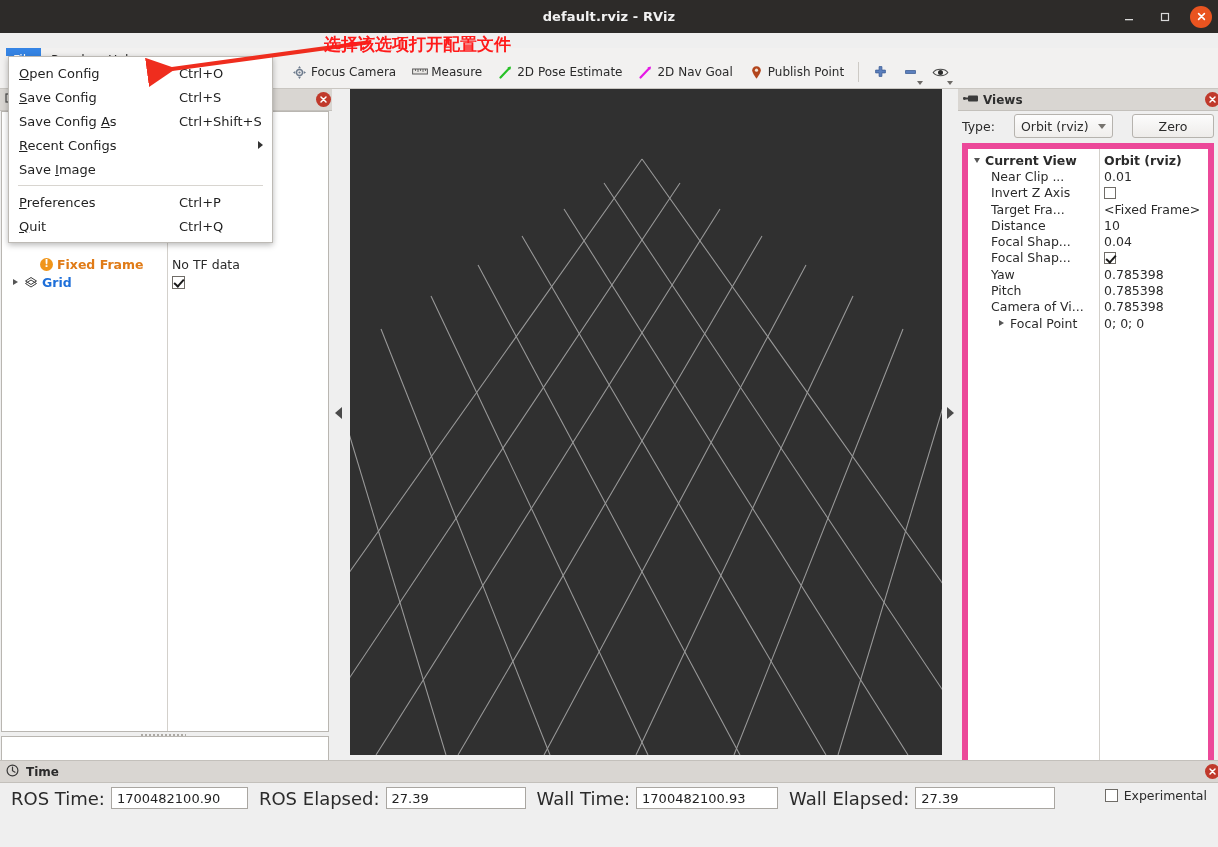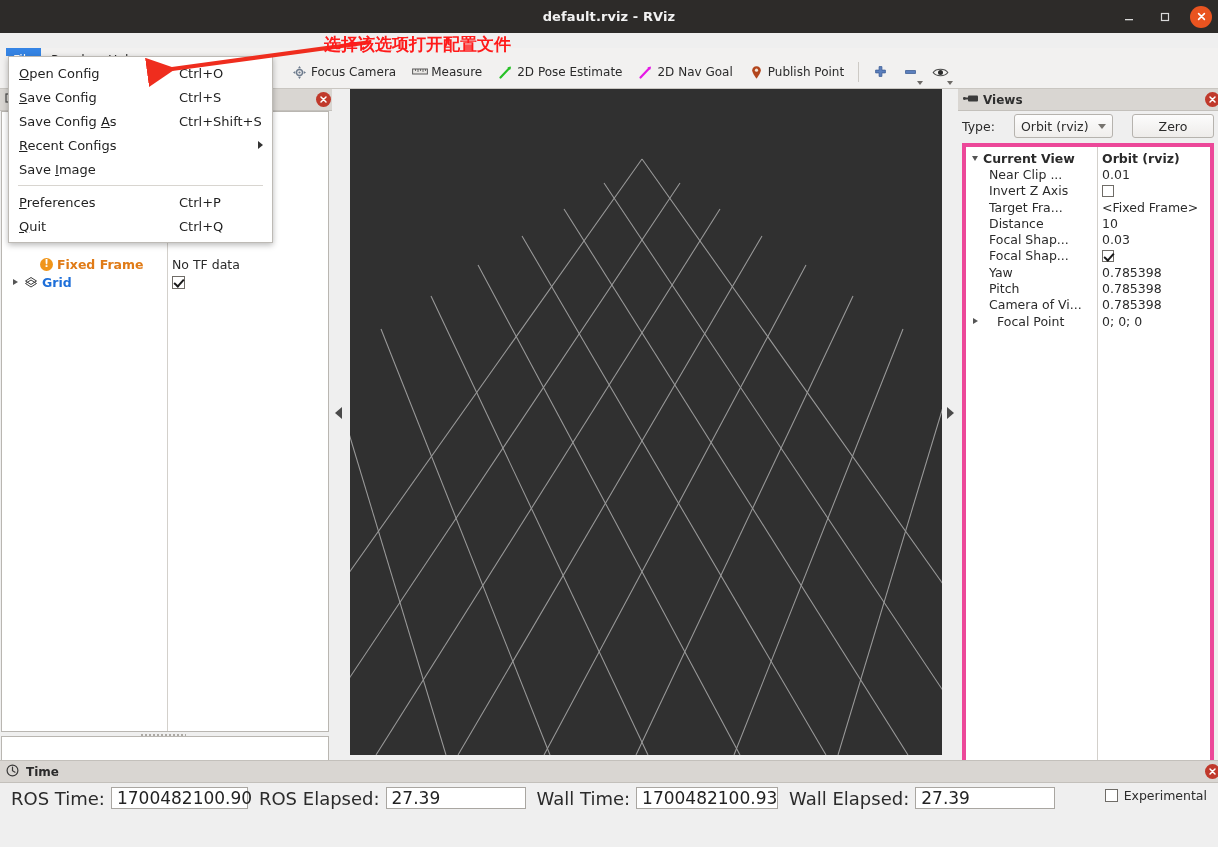--- a/index.html
+++ b/index.html
@@ -97,21 +97,21 @@
   .vrow-type{position:absolute;left:4px;top:25px;width:252px;height:24px;display:flex;align-items:center;gap:19px;}
   .vlabel{font-size:12.5px;color:#2b2b2b;}
   .combo{flex:1 1 auto;height:24px;border:1px solid #b6b3ae;border-radius:3px;
      background:linear-gradient(#fdfdfd,#f0eeec);display:flex;align-items:center;
      padding:0 6px;font-size:12.5px;position:relative;box-sizing:border-box;}
   .combo .cv{flex:1 1 auto;}
   .combo .carr{width:0;height:0;border-left:4px solid transparent;border-right:4px solid transparent;
      border-top:5px solid #77746f;}
   .zerobtn{width:82px;height:24px;}
   .vtree{position:absolute;left:4px;top:54px;width:252px;height:661px;background:#fff;
-     border:4px solid #ec4899;box-sizing:border-box;overflow:hidden;}
+     border:6px solid #ec4899;box-sizing:border-box;overflow:hidden;}
   .vcol-split{position:absolute;left:131px;top:0;width:1px;height:661px;background:#d3d0cb;}
   .vrow{position:absolute;left:0;width:252px;height:16.3px;font-size:12.5px;}
   .vrow .vl{position:absolute;left:0;width:131px;height:16.3px;display:flex;align-items:center;}
   .vrow .vv{position:absolute;left:136px;height:16.3px;display:flex;align-items:center;}
   .vrow .vv .chk{width:12px;height:12px;}
   .bold{font-weight:bold;}
   .exp-down{width:0;height:0;border-left:3.5px solid transparent;border-right:3.5px solid transparent;
      border-top:5px solid #555;}
   .views-btns{position:absolute;left:4px;top:724px;width:252px;height:25px;display:flex;gap:6px;}
   .views-btns .btn{flex:1 1 0;height:25px;}
@@ -119,21 +119,21 @@
   
   .timepanel{position:absolute;left:0;top:760px;width:1218px;height:87px;background:#efefef;}
   .time-head{position:absolute;left:0;top:0;width:1218px;height:21px;background:#d9d6d2;
      border-top:1px solid #c3c0bb;border-bottom:1px solid #c3c0bb;display:flex;align-items:center;
      padding-left:6px;gap:5px;}
   .time-head .ttxt{font-size:12px;font-weight:bold;}
   .time-close{position:absolute;right:4px;top:3px;width:15px;height:15px;border-radius:50%;
      background:#c0392b;display:flex;align-items:center;justify-content:center;}
   .time-row{position:absolute;left:0;top:25px;width:1218px;height:26px;display:flex;align-items:center;}
   .tfield-lbl{font-size:18px;margin-left:11px;margin-right:6px;white-space:nowrap;}
-  .tinput{height:22px;border:1px solid #a9a6a1;background:#fff;font-size:17px;
+  .tinput{height:22px;border:1px solid #a9a6a1;background:#fff;font-size:13px;
      display:flex;align-items:center;padding:0 5px;box-sizing:border-box;color:#232323;}
   #ti-rostime{width:137px;}
   #ti-roselap{width:140px;}
   #ti-walltime{width:142px;}
   #ti-wallelap{width:140px;}
   .exp-box{position:absolute;right:11px;top:28px;display:flex;align-items:center;gap:6px;font-size:12.5px;}
 
   
   .menu{position:absolute;left:8px;top:56px;width:263px;background:#ffffff;
      border:1px solid #bdbab5;box-shadow:0 2px 6px rgba(0,0,0,.28);padding:4px 0;z-index:40;}
@@ -402,21 +402,21 @@
       <div class="vrow" style="top:68.2px;">
         <span class="vl" style="padding-left:23px;">
             <span>Distance</span>
           </span>
         <span class="vv">10</span>
       </div>
       <div class="vrow" style="top:84.5px;">
         <span class="vl" style="padding-left:23px;">
             <span>Focal Shap...</span>
           </span>
-        <span class="vv">0.03</span>
+        <span class="vv">0.04</span>
       </div>
       <div class="vrow" style="top:100.8px;">
         <span class="vl" style="padding-left:23px;">
             <span>Focal Shap...</span>
           </span>
         <span class="vv">
             <span class="chk on"></span>
           </span>
       </div>
       <div class="vrow" style="top:117.1px;">
@@ -431,21 +431,21 @@
           </span>
         <span class="vv">0.785398</span>
       </div>
       <div class="vrow" style="top:149.7px;">
         <span class="vl" style="padding-left:23px;">
             <span>Camera of Vi...</span>
           </span>
         <span class="vv">0.785398</span>
       </div>
       <div class="vrow" style="top:166px;">
-        <span class="vl" style="padding-left:4px;gap:17px;">
+        <span class="vl" style="padding-left:28px;gap:4px;">
           <span class="expander">
               <i></i>
             </span>
           <span>Focal Point</span>
         </span>
         <span class="vv">0; 0; 0</span>
       </div>
     </div>
 
     <div class="views-btns">

